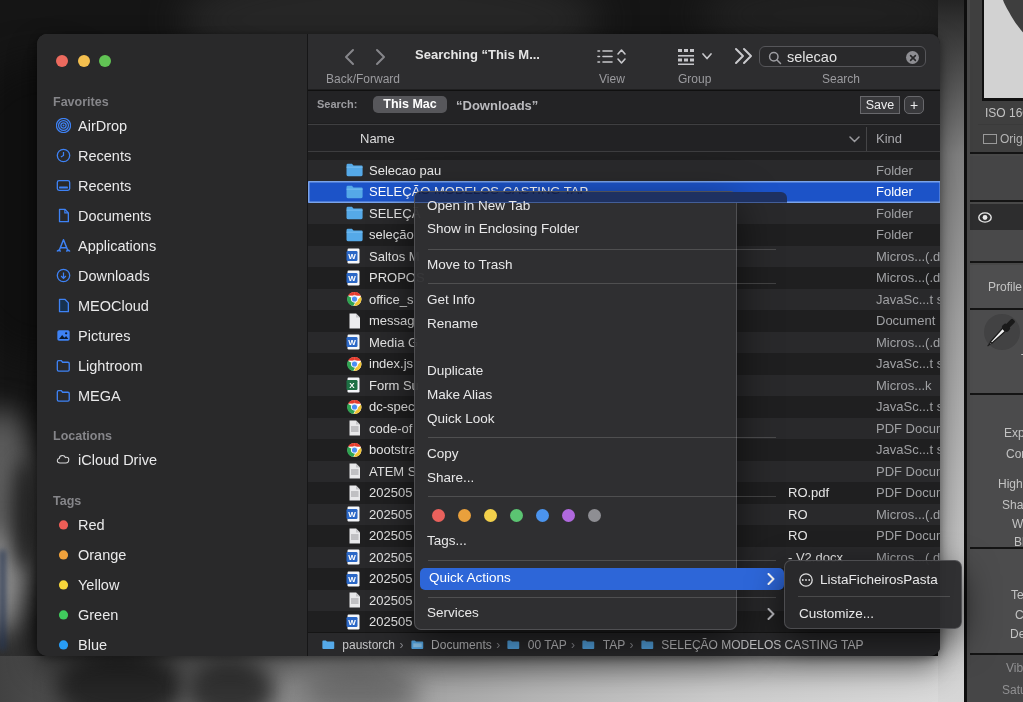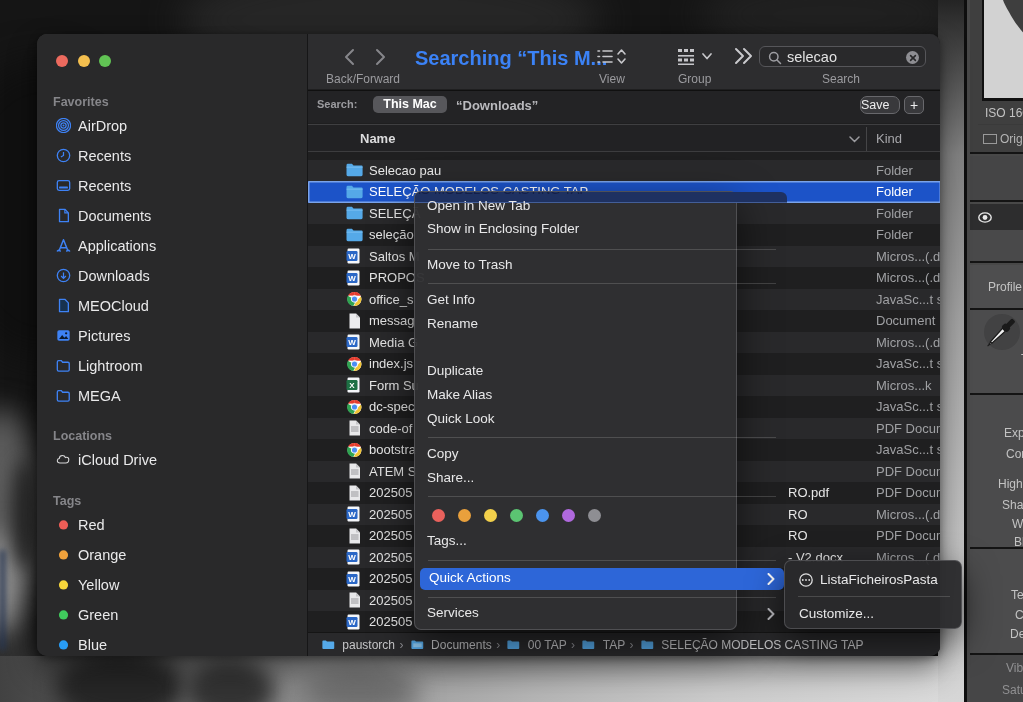--- a/index.html
+++ b/index.html
@@ -202,21 +202,21 @@
           <circle cx="8.5" cy="9" r="5.2" fill="#289cf5"></circle>
         </svg><span class="lbl">Blue</span></div>
   </div>
   <div id="content">
     <div id="toolbar">
       <svg class="abs" style="left:34px; top:14px;" width="46" height="18" viewBox="0 0 46 18">
         <path d="M11,2 L4,9 L11,16" fill="none" stroke="#86868b" stroke-width="2" stroke-linecap="round" stroke-linejoin="round"></path>
         <path d="M35,2 L42,9 L35,16" fill="none" stroke="#86868b" stroke-width="2" stroke-linecap="round" stroke-linejoin="round"></path>
       </svg>
       <div class="tblabel" style="left:18px; top:38px;">Back/Forward</div>
-      <div class="abs" style="left:107px; top:13px; font-size:20px; font-weight:bold; color:#3b82f6; white-space:nowrap;">Searching “This M...</div>
+      <div class="abs" style="left:107px; top:13px; font-size:13px; font-weight:bold; color:#e5e5e5; white-space:nowrap;">Searching “This M...</div>
       <svg class="abs" style="left:289px; top:14px;" width="32" height="17" viewBox="0 0 32 17">
         <g stroke="#c6c6ca" stroke-width="1.6" stroke-linecap="round">
           <line x1="1" y1="3" x2="2.5" y2="3"></line>
             <line x1="6" y1="3" x2="15" y2="3"></line>
           <line x1="1" y1="8.5" x2="2.5" y2="8.5"></line>
             <line x1="6" y1="8.5" x2="15" y2="8.5"></line>
           <line x1="1" y1="14" x2="2.5" y2="14"></line>
             <line x1="6" y1="14" x2="15" y2="14"></line>
         </g>
         <path d="M21,6 L24.5,2 L28,6 M21,11 L24.5,15 L28,11" fill="none" stroke="#c6c6ca" stroke-width="1.6" stroke-linecap="round" stroke-linejoin="round"></path>
@@ -250,25 +250,25 @@
               <path d="M4.6,4.6 L9.4,9.4 M9.4,4.6 L4.6,9.4" stroke="#28282a" stroke-width="1.6" stroke-linecap="round"></path>
             </svg>
         </div>
       </div>
       <div class="tblabel" style="left:514px; top:38px;">Search</div>
     </div>
     <div id="scoperow">
       <div class="abs" style="left:9px; top:7px; font-size:11px; font-weight:bold; color:#9b9b9f;">Search:</div>
       <div class="abs" style="left:65px; top:4.5px; width:74px; height:17px; background:#57575b; border-radius:5px; text-align:center; font-size:12.5px; font-weight:bold; color:#ffffff; line-height:17px;">This Mac</div>
       <div class="abs" style="left:148px; top:7px; font-size:13px; font-weight:bold; color:#bababe;">“Downloads”</div>
-      <div class="abs" style="left:552px; top:5px; width:40px; height:18px; border:1px solid #68686c; border-radius:7px; background:#39393c; font-size:12.5px; color:#ededee; line-height:17px;">Save</div>
+      <div class="abs" style="left:552px; top:5px; width:40px; height:18px; border:1px solid #68686c; border-radius:0; background:#39393c; text-align:center; font-size:12.5px; color:#ededee; line-height:17px;">Save</div>
       <div class="abs" style="left:596px; top:5px; width:20px; height:18px; border:1px solid #68686c; border-radius:5px; background:#39393c; text-align:center; font-size:14px; color:#ededee; line-height:16px;">+</div>
     </div>
     <div id="lhead">
-      <div class="abs" style="left:52px; top:6px; font-size:13px; font-weight:bold; color:#dcdcdd;">Name</div>
+      <div class="abs" style="left:52px; top:6px; font-size:13px; font-weight:normal; color:#dcdcdd;">Name</div>
       <svg class="abs" style="left:541px; top:11px;" width="11" height="7" viewBox="0 0 11 7">
           <path d="M1,1 L5.5,5.5 L10,1" fill="none" stroke="#9b9b9f" stroke-width="1.5" stroke-linecap="round"></path>
         </svg>
       <div class="abs" style="left:558px; top:2px; width:1px; height:24px; background:#454547;"></div>
       <div class="abs" style="left:568px; top:6px; font-size:13px; color:#a7a7ab;">Kind</div>
     </div>
     <div id="list">
 <div class="lrow stripe" style="top:125.5px;">
 <svg class="fic" viewBox="0 0 17 16">
             <path d="M0.5,3.2 q0,-1.4 1.4,-1.4 h4 l1.6,1.7 h8.1 q1,0 1,1 v8.3 q0,1.4 -1.4,1.4 h-13.3 q-1.4,0 -1.4,-1.4 z" fill="#55a9e8"></path>

